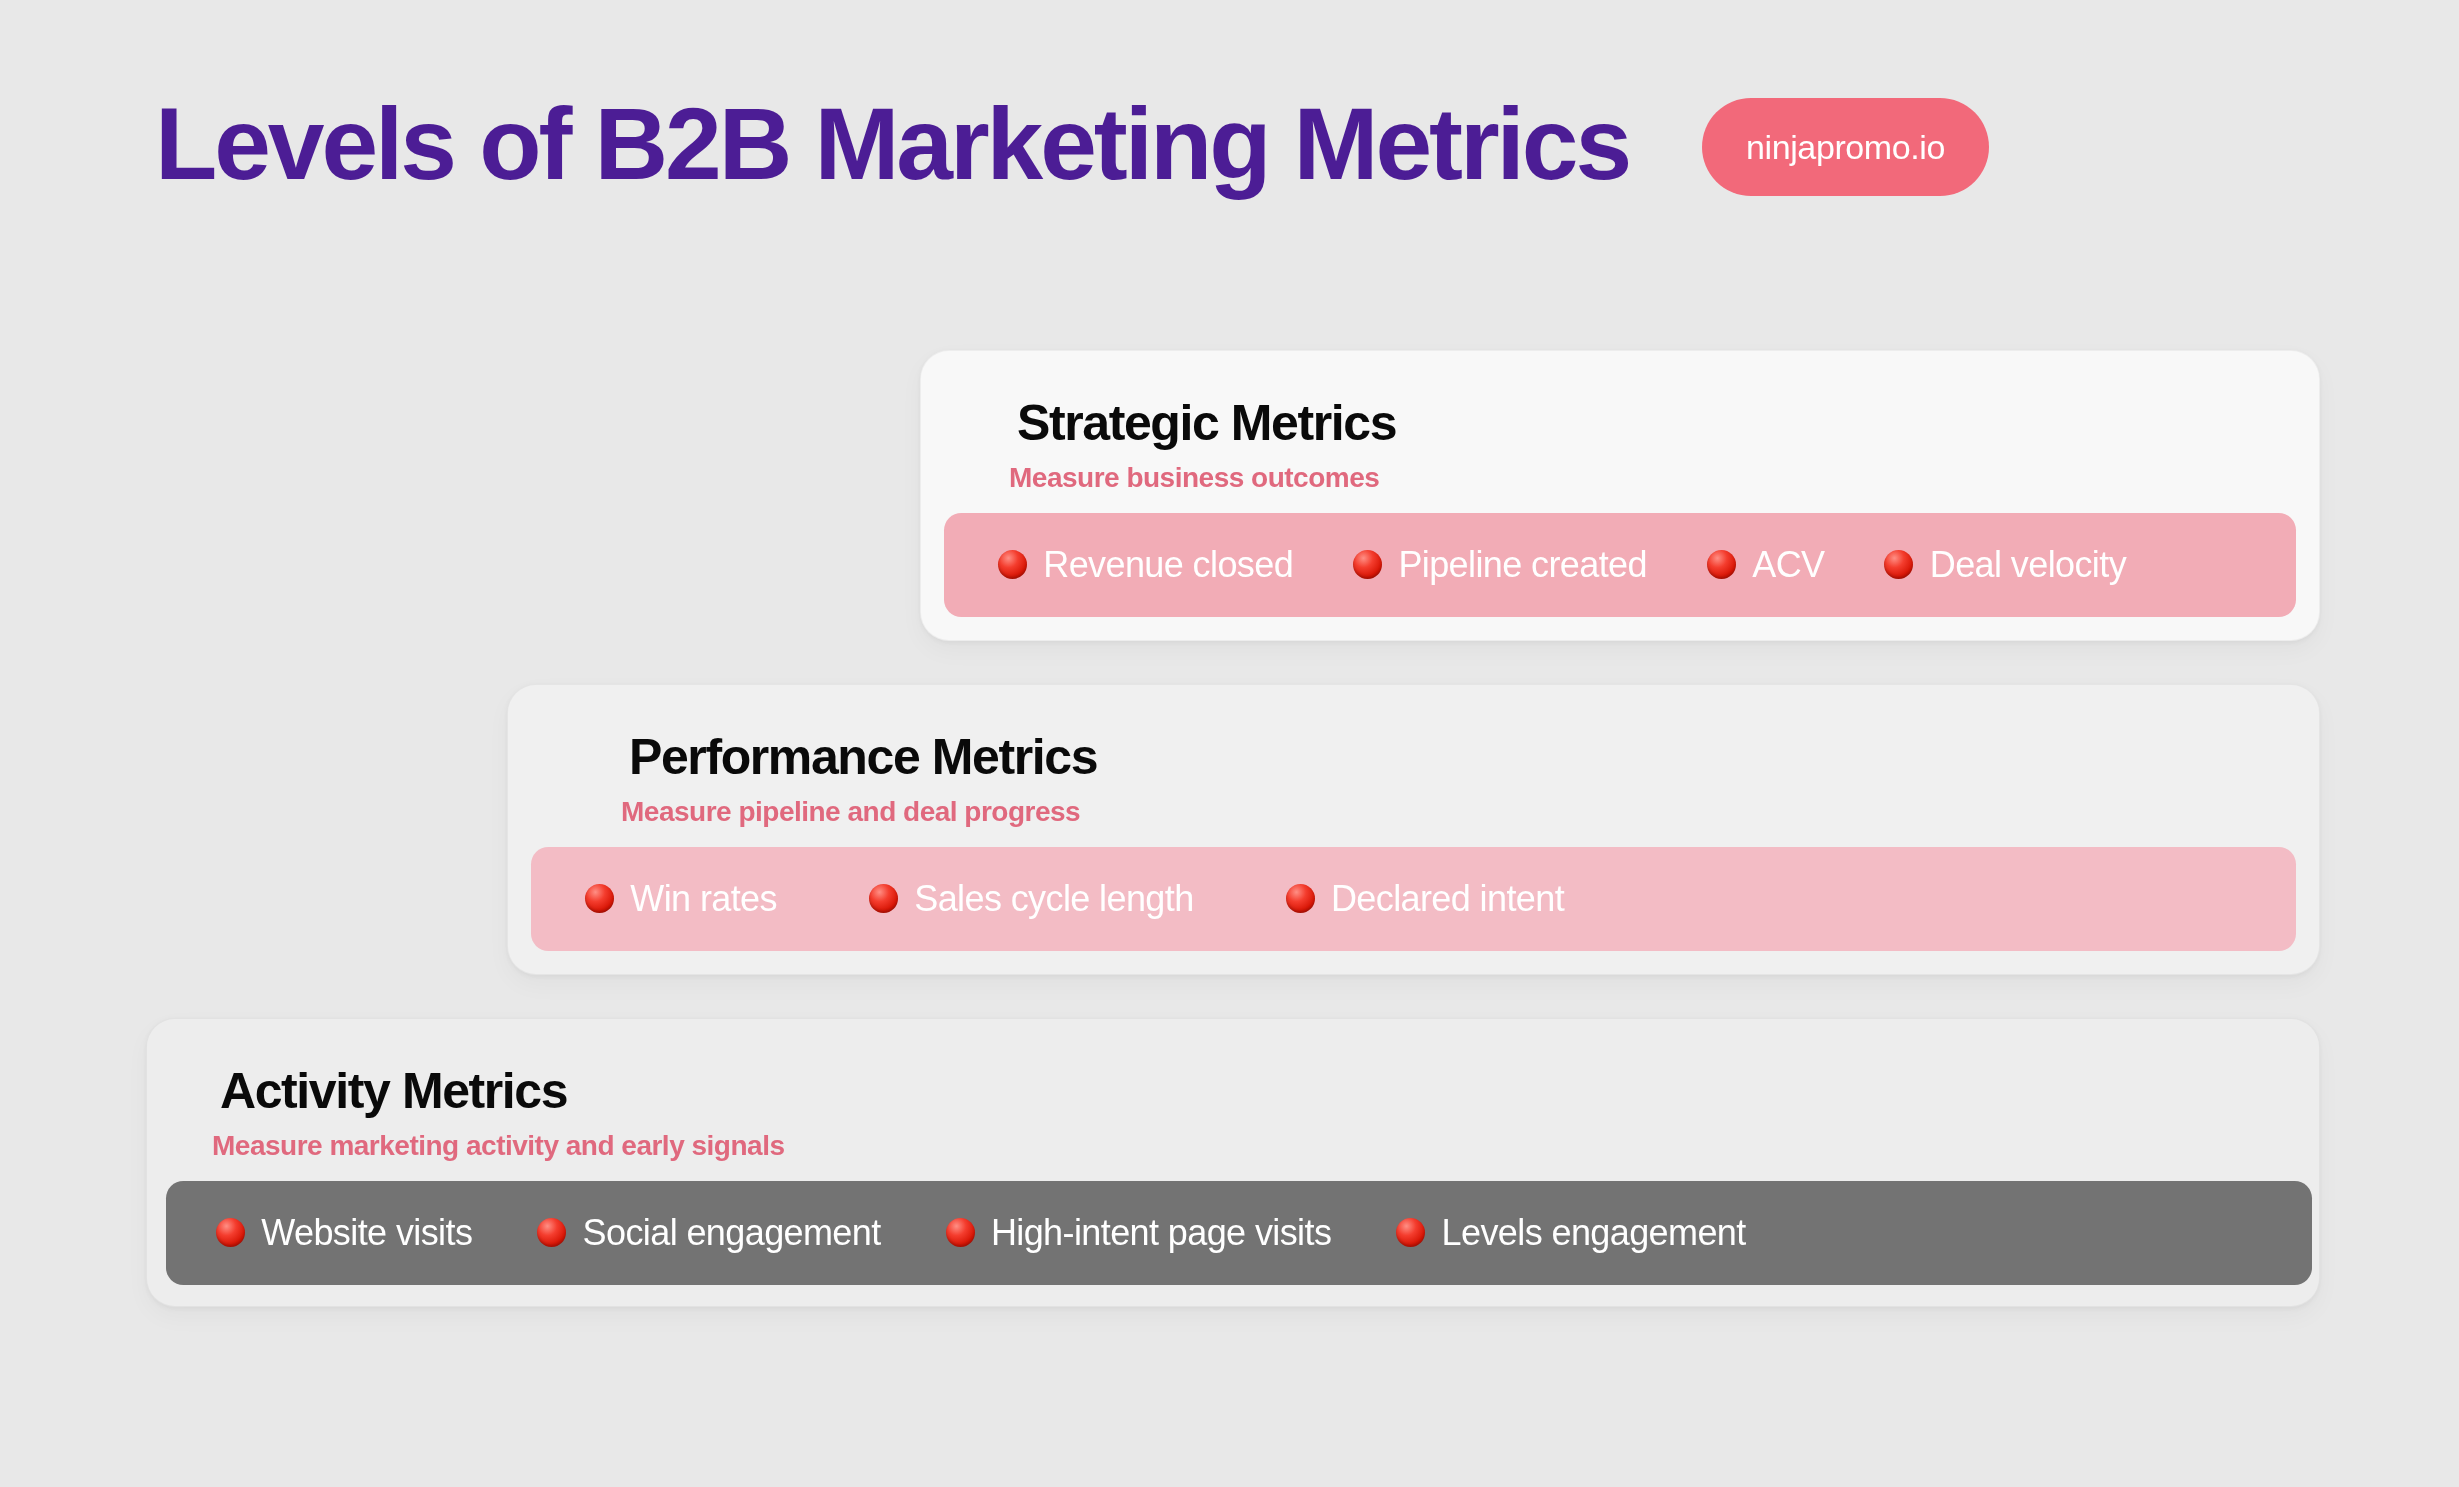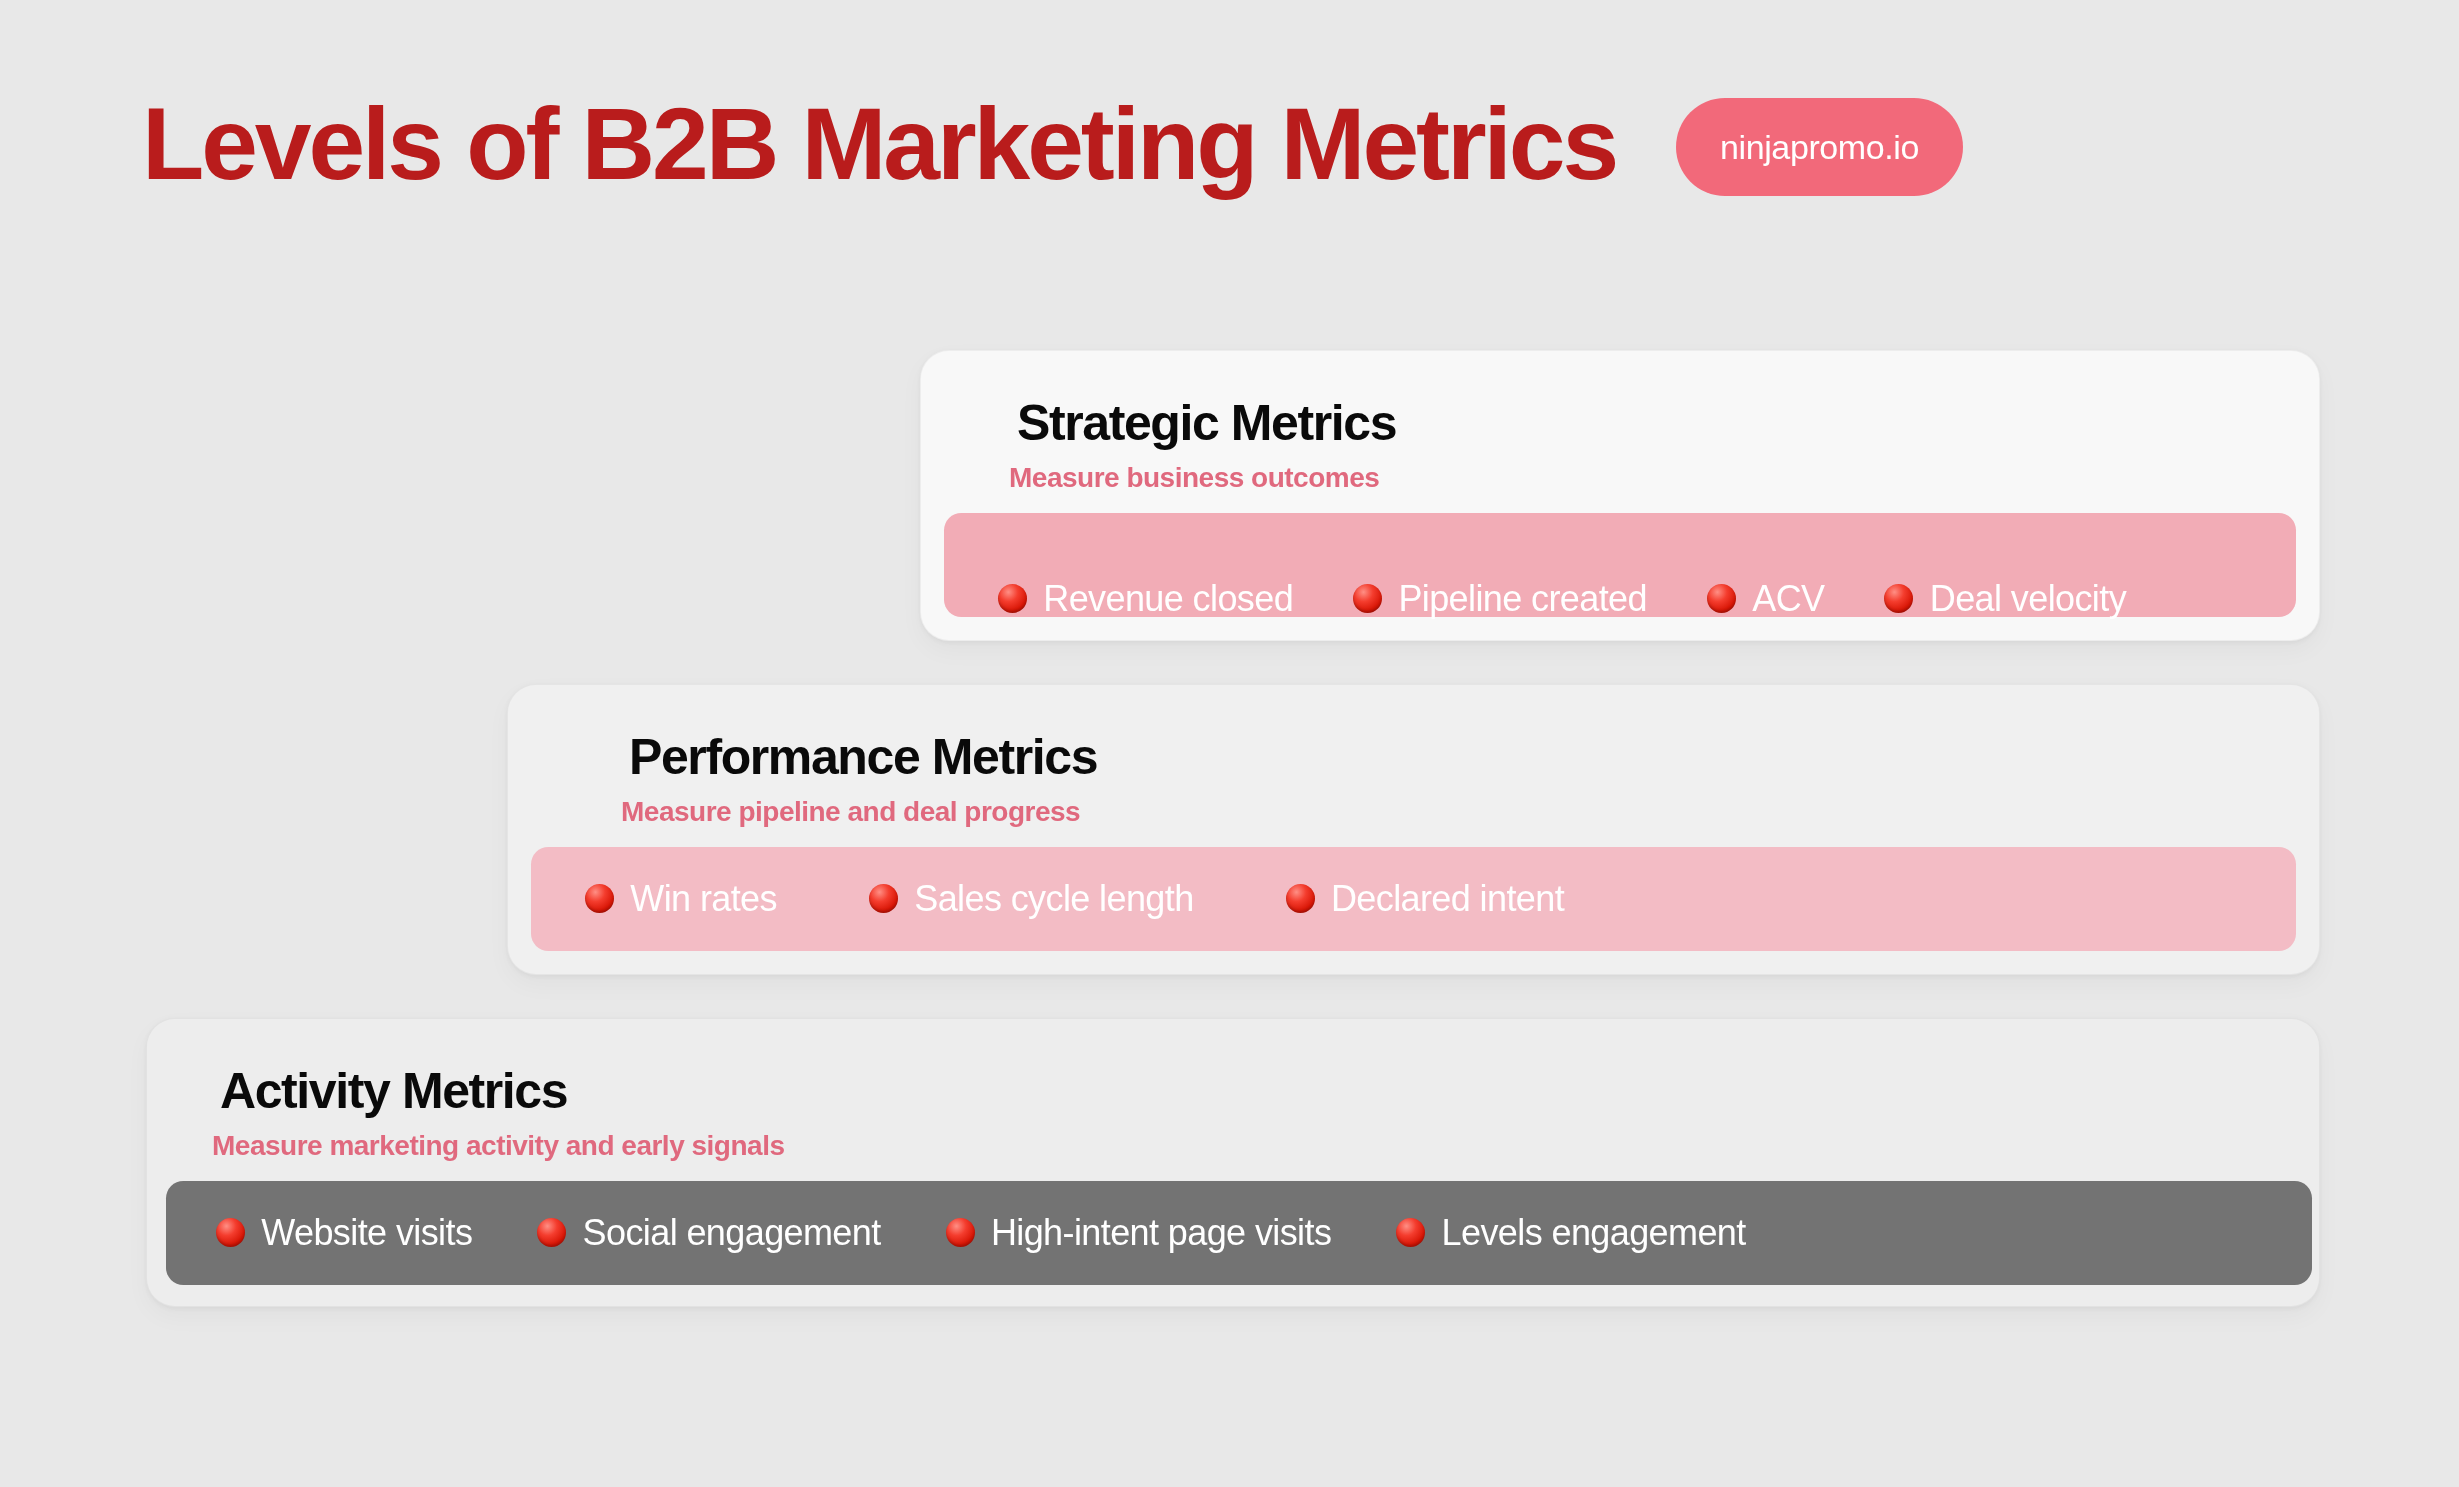--- a/index.html
+++ b/index.html
@@ -25,24 +25,24 @@
     width: 2200px;
     height: 125px;
     display: flex;
     align-items: center;
     gap: 60px;
   }
   .page-title {
     font-size: 102px;
     font-weight: 700;
     letter-spacing: -3.1px;
-    color: #b91c1c;
+    color: #4c1d95;
     line-height: 1;
     white-space: nowrap;
-    margin: 0;
+    margin: 13px;
   }
   .brand-badge {
     display: inline-flex;
     align-items: center;
     justify-content: center;
     height: 98px;
     padding: 0 44px;
     border-radius: 960px;
     background: #f2697a;
     color: #ffffff;
@@ -130,21 +130,20 @@
     top: 350px;
     left: 920px;
     background: #f8f8f8;
   }
   #card-0 .card-head { padding-left: 88px; padding-right: 58px; }
   #card-0 .chip-band {
     background: #f2acb6;
     margin: 0 23px 23px 23px;
     padding: 0 54px;
     gap: 60px;
-    align-items: flex-end;
   }
 
   
   #card-1 {
     top: 684px;
     left: 507px;
     background: #f0f0f0;
   }
   #card-1 .card-head { padding-left: 113px; padding-right: 82px; }
   #card-1 .chip-band {

